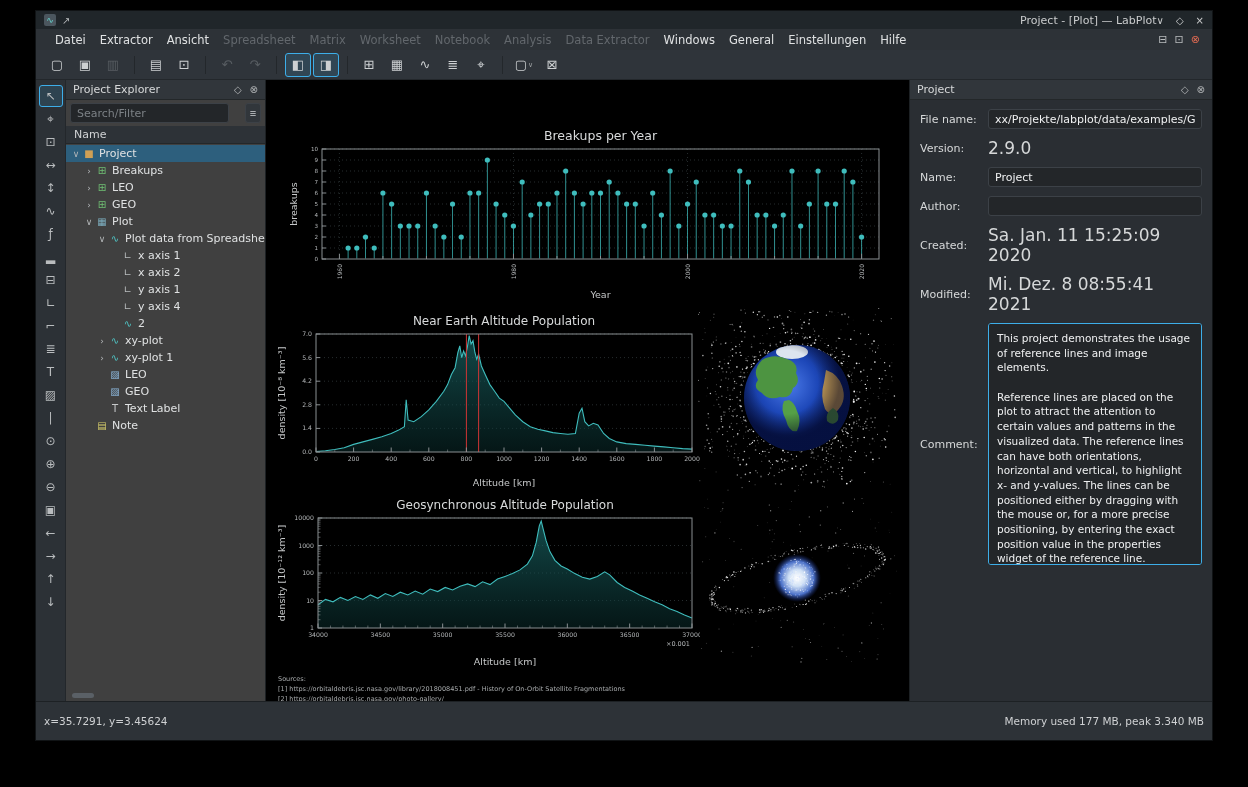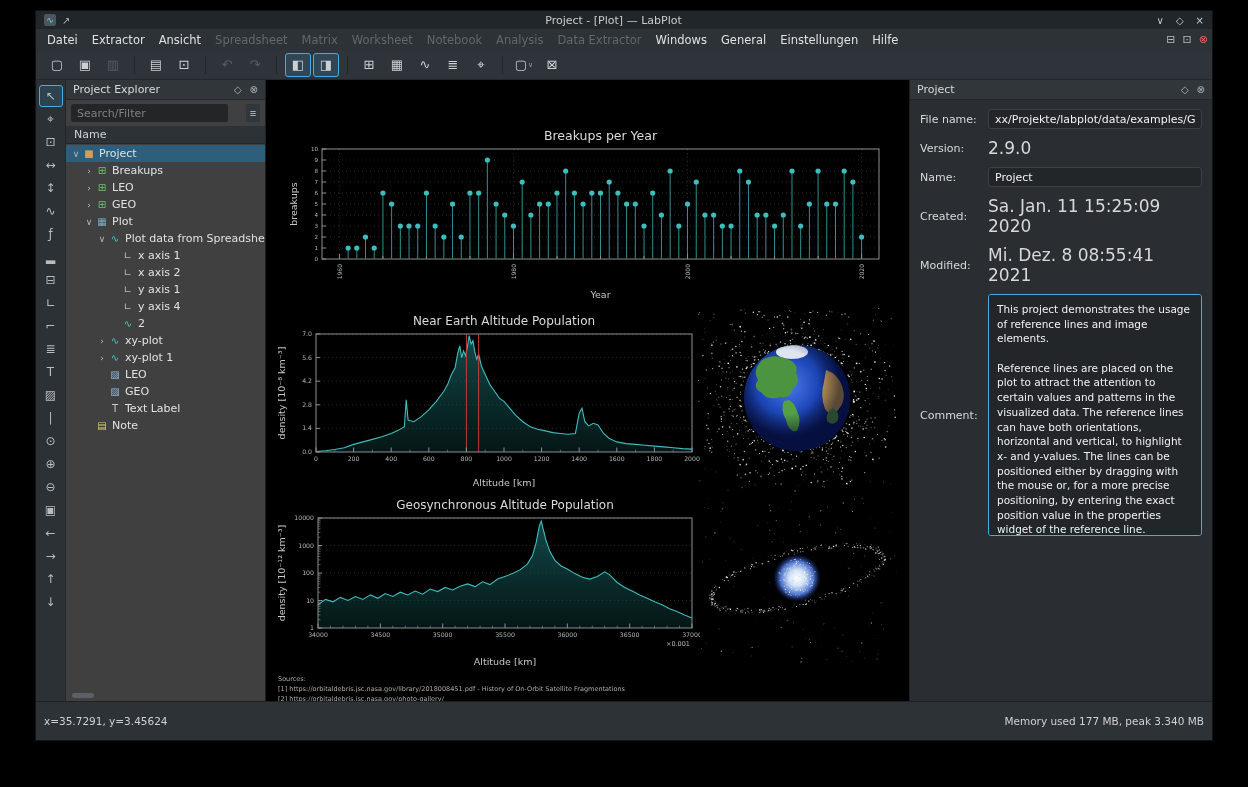--- a/index.html
+++ b/index.html
@@ -2,23 +2,23 @@
 <html><head>
 <meta charset="utf-8">
 <style>
 *{box-sizing:border-box;margin:0;padding:0}
 html,body{width:1248px;height:787px;background:#000;font-family:"DejaVu Sans","Liberation Sans",sans-serif;overflow:hidden}
 .window{position:absolute;left:35px;top:10px;width:1178px;height:731px;background:#2a2e33;border:1px solid #101315;display:flex;flex-direction:column}
 .titlebar{flex:0 0 18px;background:#20262a;display:flex;align-items:center;padding:0 8px;color:#c9cbcc;font-size:11px}
 .tb-left{display:flex;gap:6px;align-items:center}
 .app-icon{width:12px;height:12px;border-radius:2px;background:#4b565e;color:#67d6d0;font-size:9px;line-height:12px;text-align:center;display:inline-block}
 .pin-icon{color:#b8bbbd;font-size:10px}
-.tb-title{flex:1;text-align:center;white-space:nowrap;overflow:hidden}
+.tb-title{flex:1;text-align:right;white-space:nowrap;overflow:hidden}
 .tb-controls{display:flex;gap:12px;font-size:10px;color:#c9cbcc}
-.menubar{flex:0 0 21px;background:#2d3237;display:flex;align-items:center;padding:0 4px;font-size:11.5px;color:#dfe1e2}
+.menubar{flex:0 0 21px;background:#2d3237;display:flex;align-items:center;padding:0 12px;font-size:11.5px;color:#dfe1e2}
 .menu-item{padding:2px 7px;border-radius:2px;white-space:nowrap}
 .menu-item.disabled{color:#62676c}
 .mdi{margin-left:auto;display:flex;gap:7px;font-size:11px;align-items:center}
 .mdi span{color:#b9bcbe}
 .mdi .mdi-close{color:#e06a52}
 .toolbar{flex:0 0 30px;background:#2f343a;border-bottom:1px solid #23272b;display:flex;align-items:center;padding:0 8px;gap:2px}
 .tb-btn{width:26px;height:24px;background:transparent;border:1px solid transparent;border-radius:3px;color:#cdd0d2;font-size:13px;display:flex;align-items:center;justify-content:center;font-family:inherit;gap:1px}
 .tb-btn .dd{font-size:7px;color:#9da0a2}
 .tb-btn.disabled{color:#585d62}
 .tb-btn.active{border-color:#3daee9;background:rgba(61,174,233,.15)}
@@ -2080,20 +2080,24 @@
           </div>
           <div class="prow">
             <span class="plabel">Version:</span>
             <span class="ptext">2.9.0</span>
           </div>
           <div class="prow">
             <span class="plabel">Name:</span>
             <input value="Project" style="">
           </div>
           <div class="prow">
+            <span class="plabel">Author:</span>
+            <input style="">
+          </div>
+          <div class="prow">
             <span class="plabel">Created:</span>
             <span class="ptext">Sa. Jan. 11 15:25:09 2020</span>
           </div>
           <div class="prow">
             <span class="plabel">Modified:</span>
             <span class="ptext">Mi. Dez. 8 08:55:41 2021</span>
           </div>
           <div class="prow">
             <span class="plabel">Comment:</span>
             <textarea style="">This project demonstrates the usage of reference lines and image elements.

